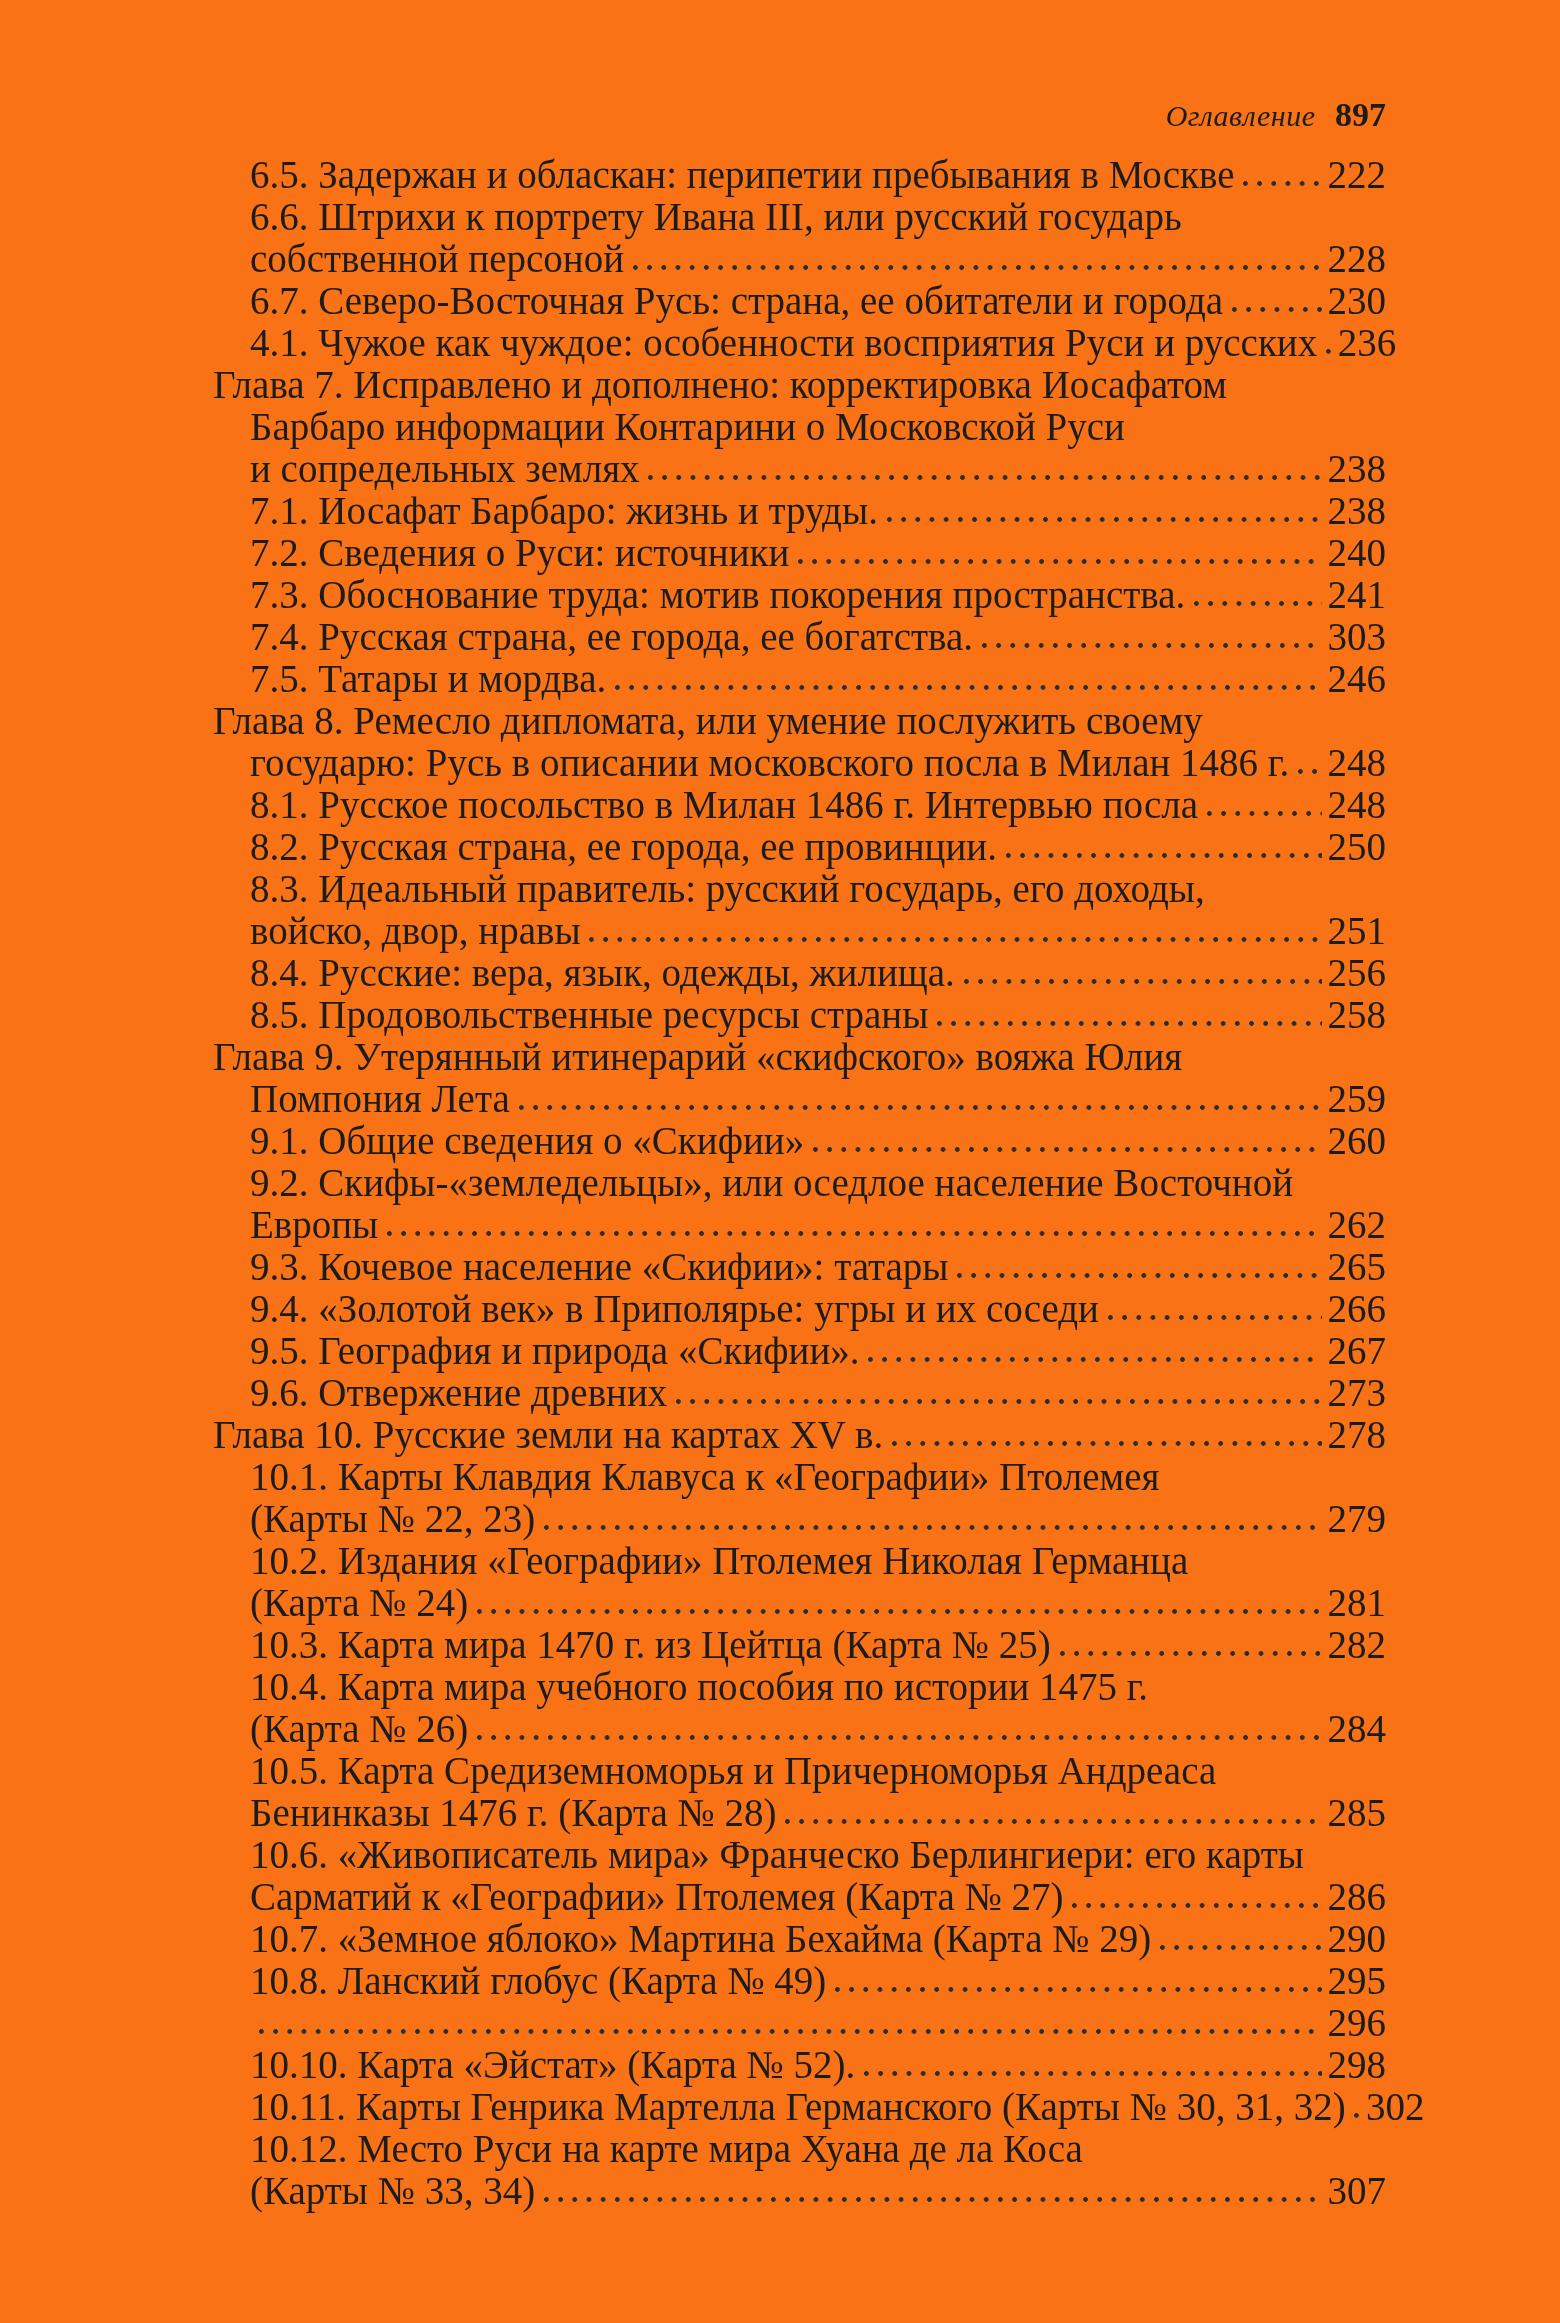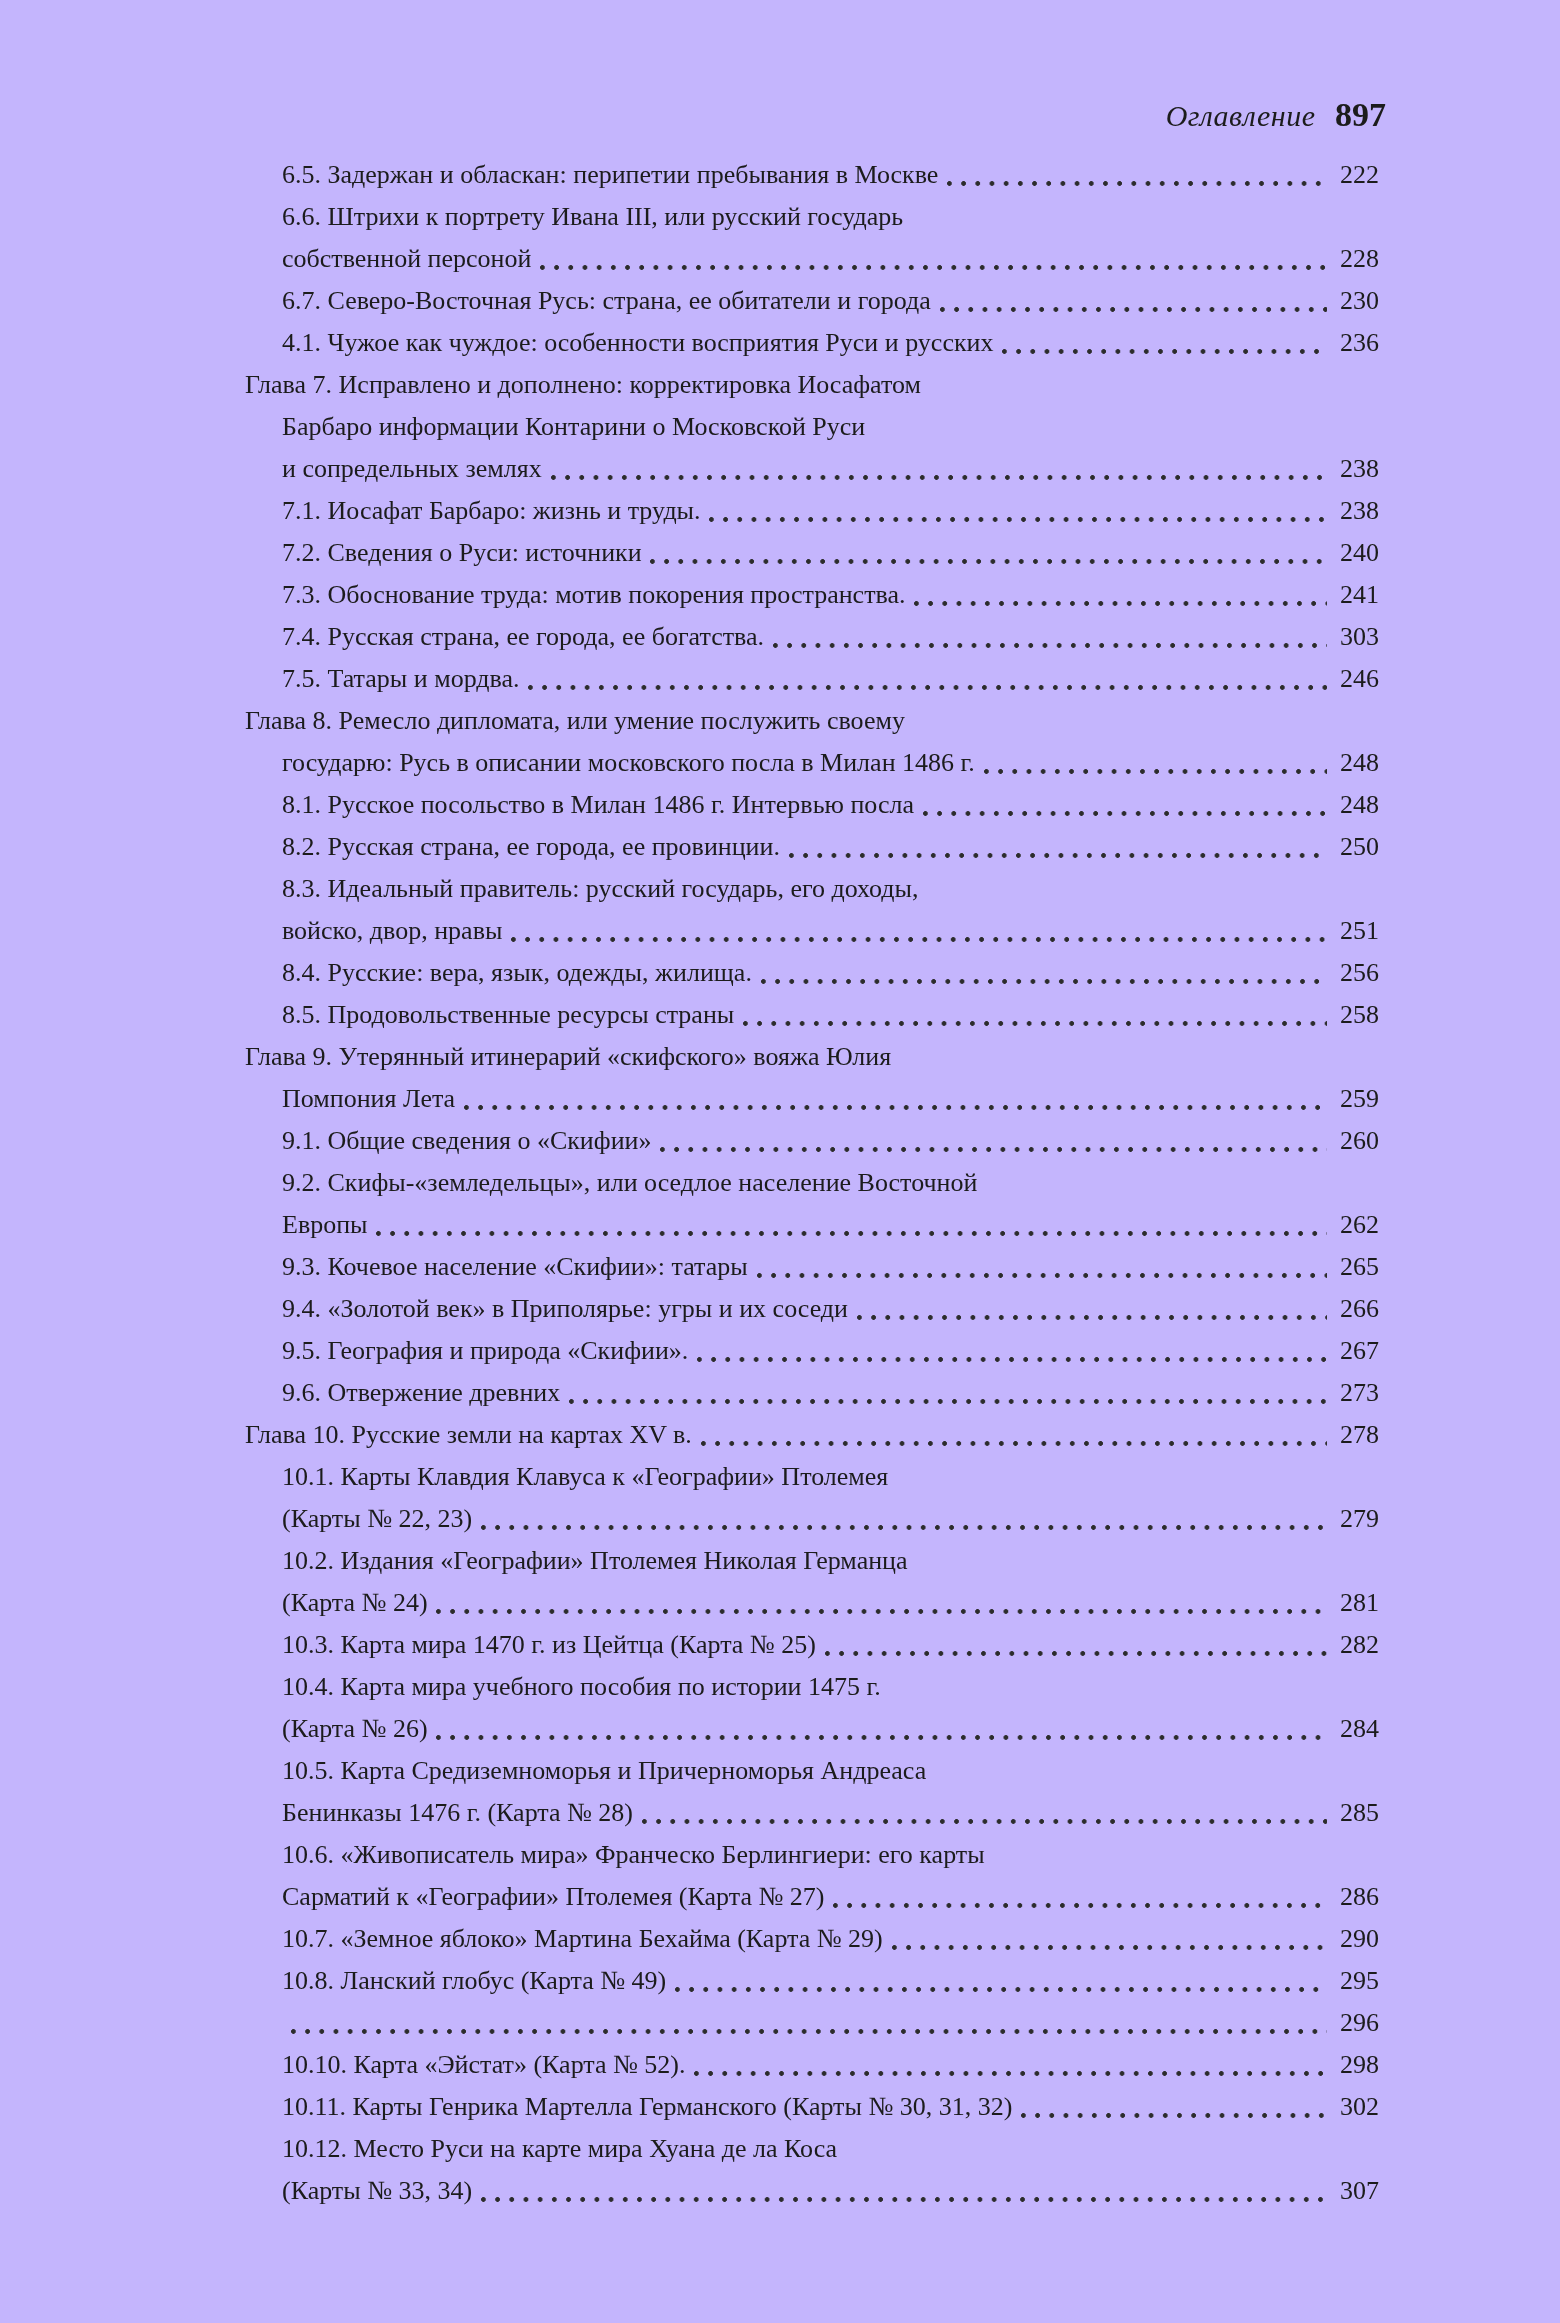--- a/index.html
+++ b/index.html
@@ -7,21 +7,21 @@
     width: 1560px;
     height: 2323px;
     position: relative;
     background: #f6f6f6;
     font-family: "Liberation Serif", "DejaVu Serif", serif;
     color: #1c1c1c;
   }
   .page {
     position: absolute;
     inset: 0;
-    background: #c4b5fd;
+    background: #f97316;
     overflow: hidden;
   }
   .header {
     position: absolute;
     top: 96px;
     left: 213px;
     right: 174px;
     text-align: right;
     white-space: nowrap;
   }
@@ -33,23 +33,22 @@
   .folio {
     font-weight: bold;
     font-size: 34px;
     margin-left: 19.5px;
   }
   .toc {
     position: absolute;
     top: 154px;
     left: 213px;
     right: 174px;
-    font-size: 26px;
+    font-size: 39px;
     line-height: 42px;
-    margin-left: 32px;
   }
   .entry { margin: 0; }
   .line { display: flex; }
   
   .entry.section .line { padding-left: 37px; }
   
   .entry.chapter .line.cont { padding-left: 37px; }
   .txt {
     flex: 0 0 auto;
     white-space: nowrap;

